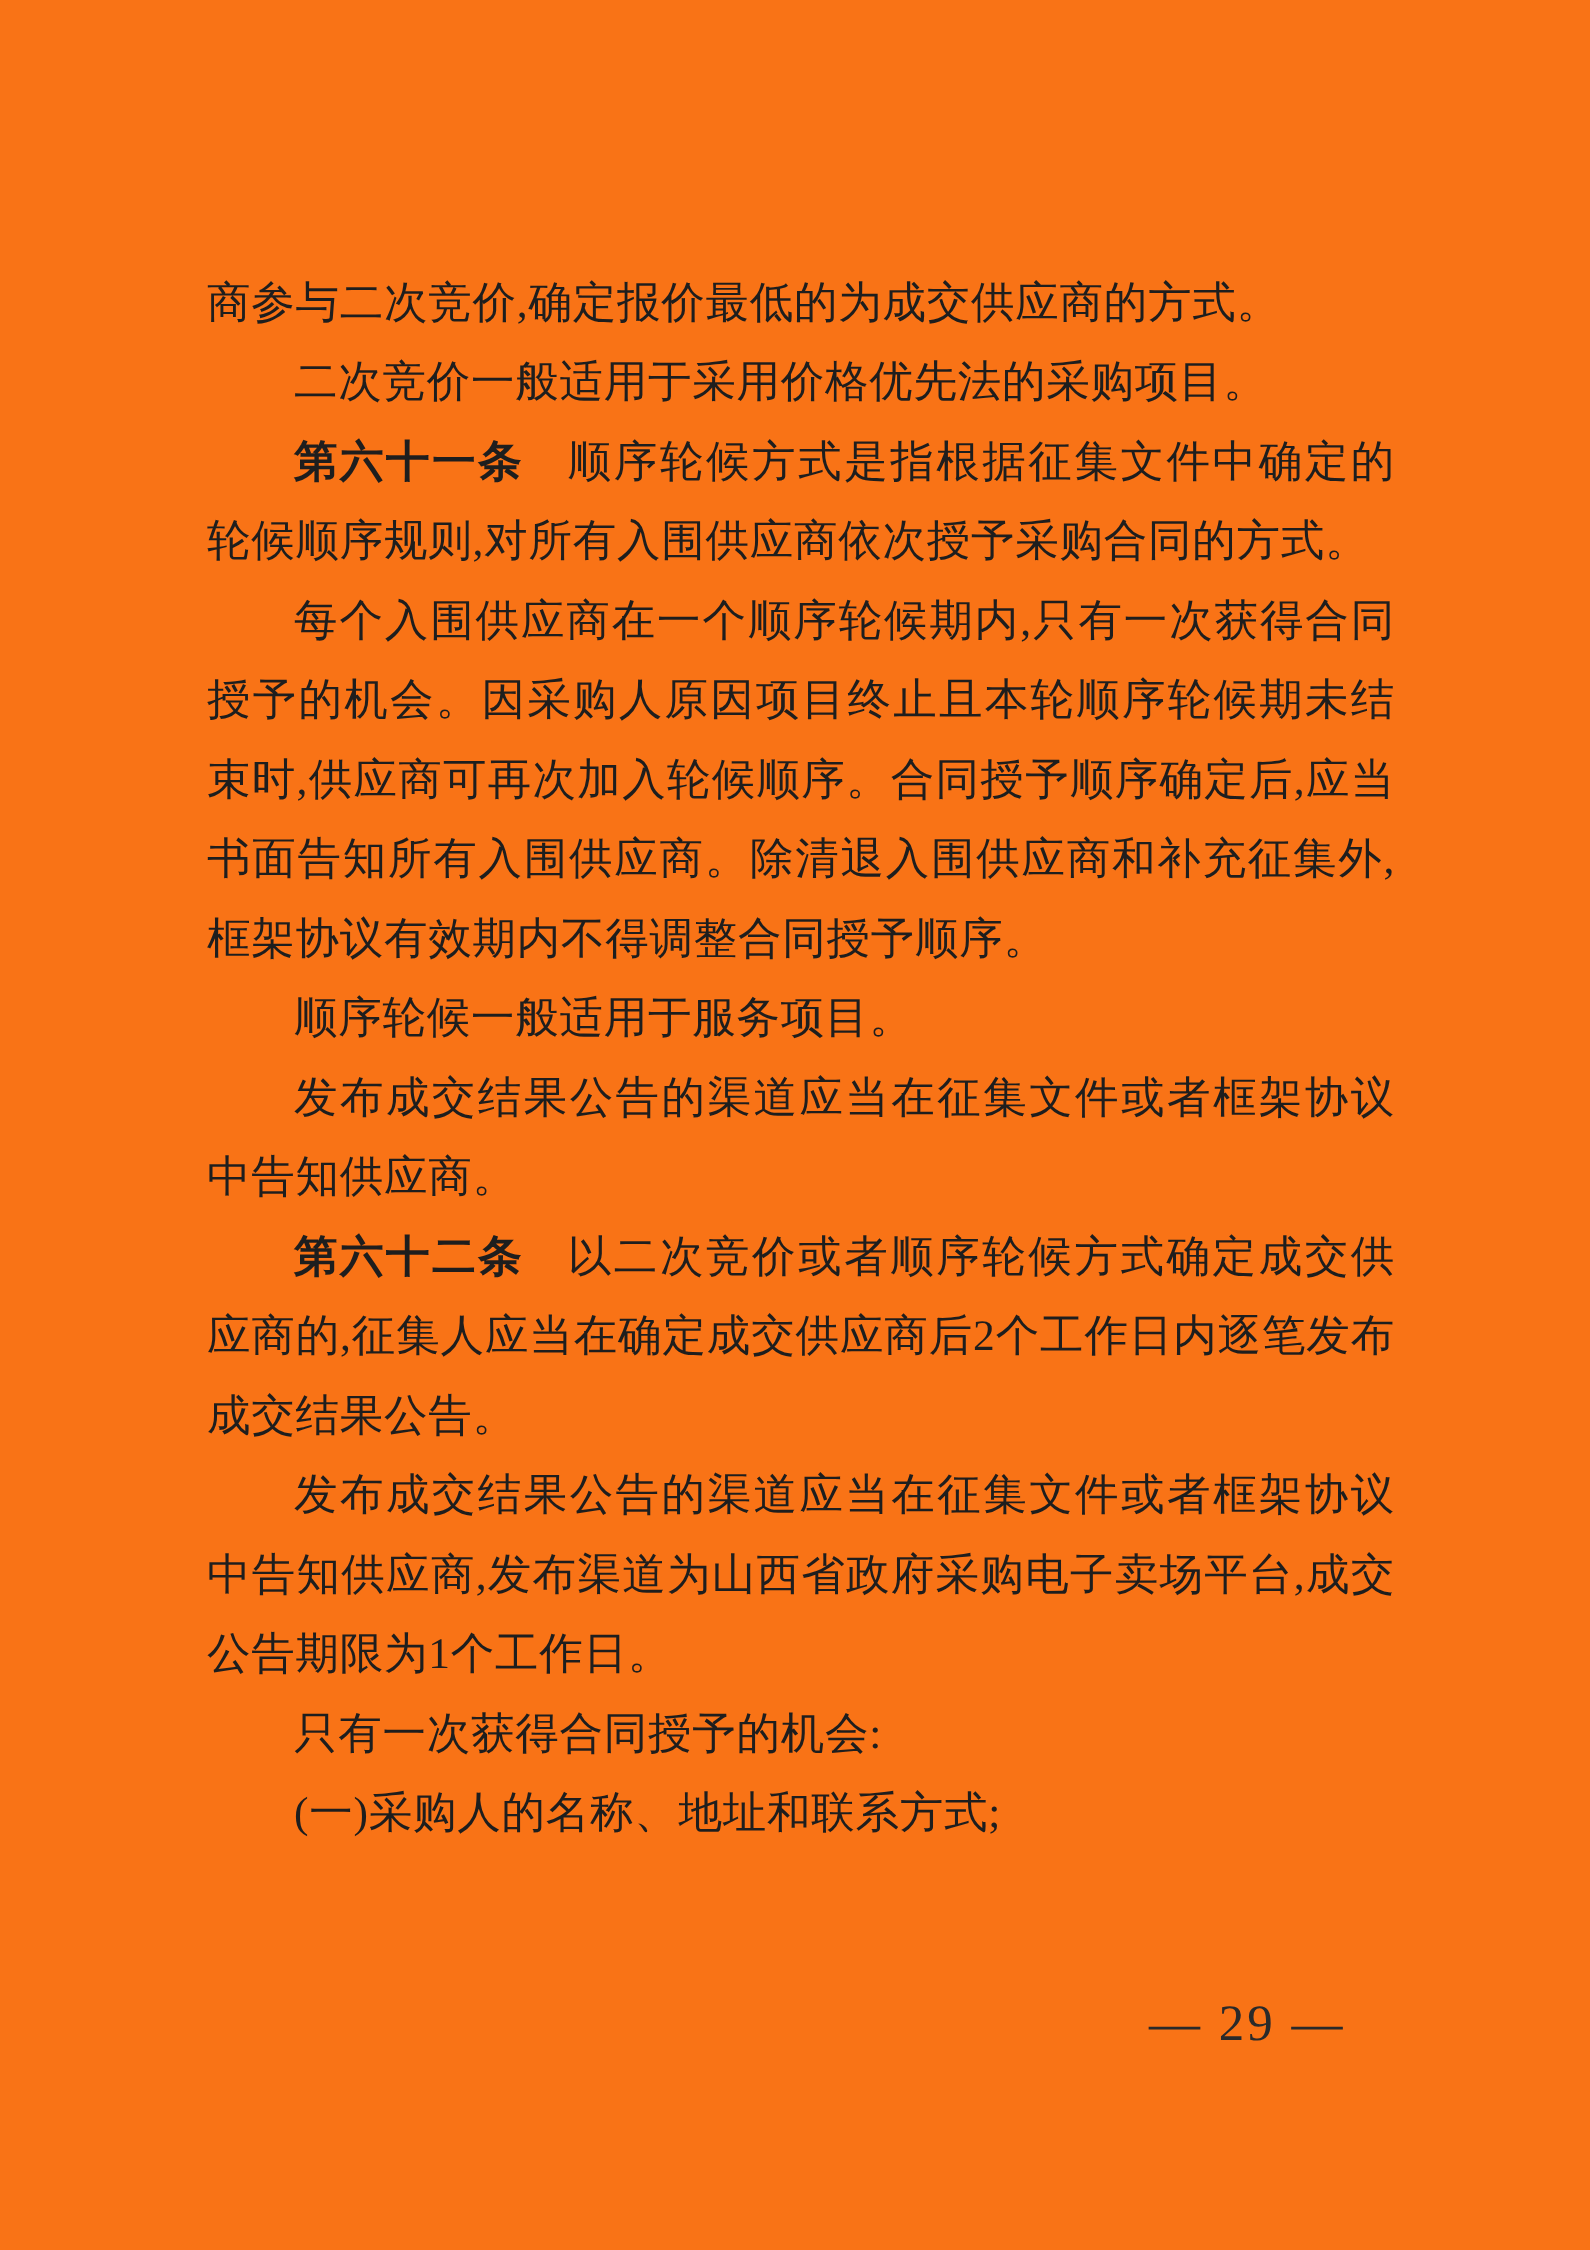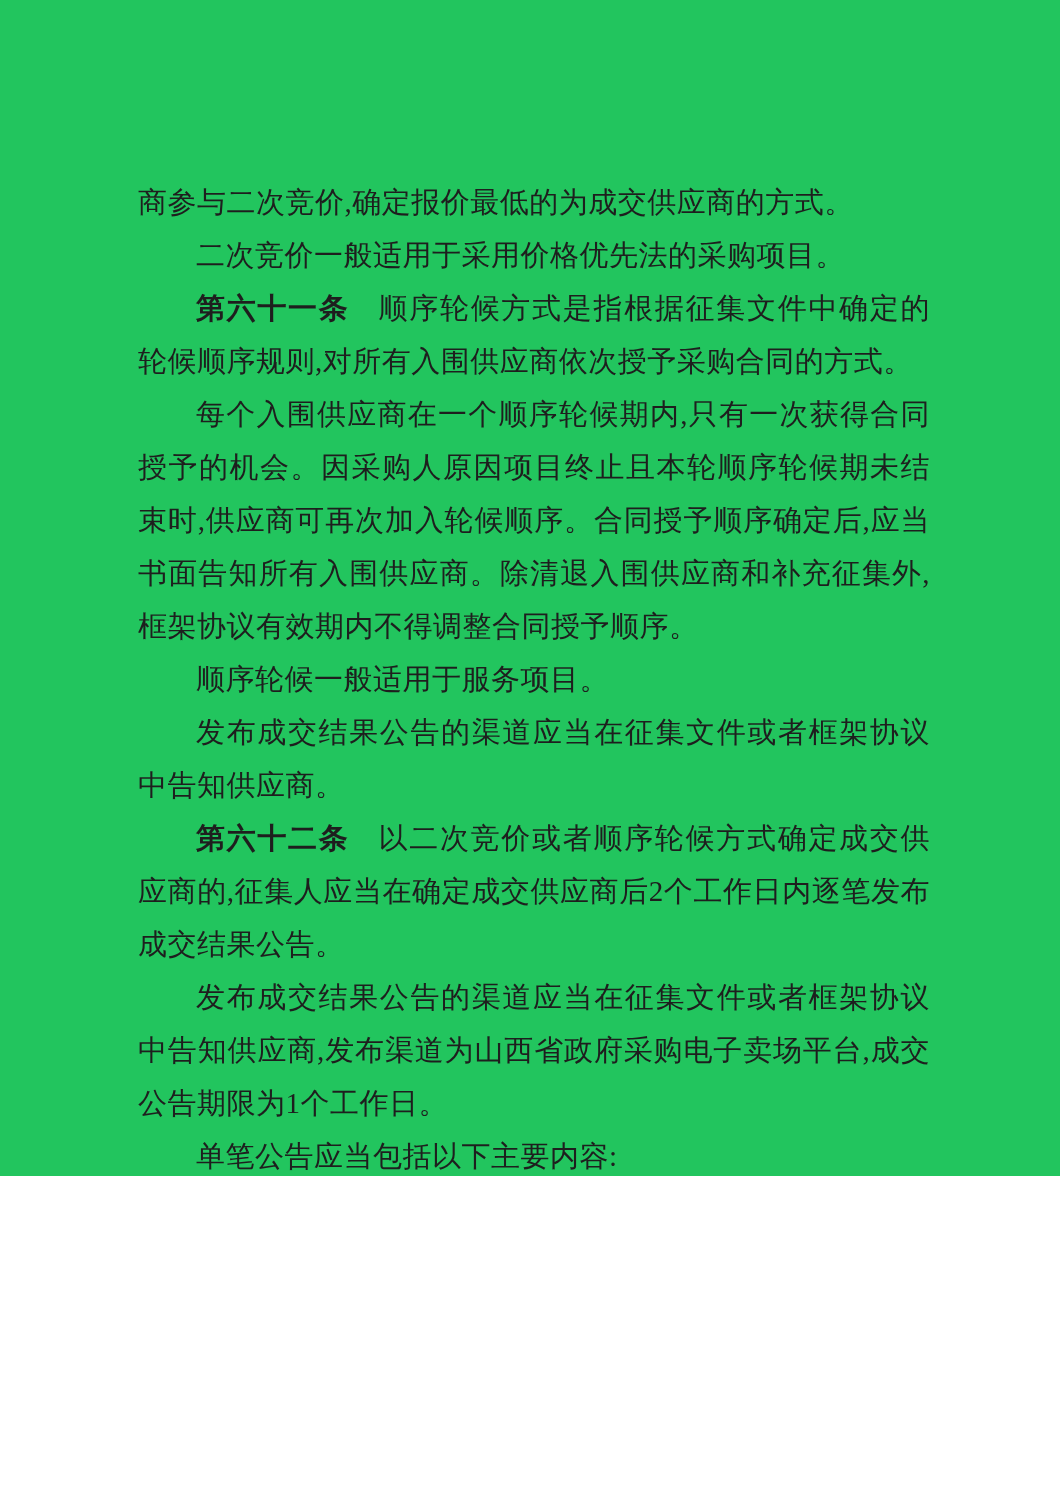--- a/index.html
+++ b/index.html
@@ -3,22 +3,22 @@
 <meta charset="utf-8">
 <style>
   html, body {
     margin: 0;
     padding: 0;
     background: #ffffff;
   }
   .page {
     position: relative;
     width: 1060px;
-    height: 1176px;
-    background: #22c55e;
+    height: 1500px;
+    background: #f97316;
     overflow: hidden;
     font-family: "Liberation Serif", "DejaVu Serif", serif;
     color: #1e1e1e;
   }
   .document-body {
     position: absolute;
     left: 138px;
     top: 176px;
     width: 792px;
     font-size: 29px;
@@ -67,21 +67,22 @@
     <p>每个入围供应商在一个顺序轮候期内,只有一次获得合同授予的机会。因采购人原因项目终止且本轮顺序轮候期未结束时,供应商可再次加入轮候顺序。合同授予顺序确定后,应当书面告知所有入围供应商。除清退入围供应商和补充征集外,框架协议有效期内不得调整合同授予顺序。</p>
 
     <p>顺序轮候一般适用于服务项目。</p>
 
     <p>发布成交结果公告的渠道应当在征集文件或者框架协议中告知供应商。</p>
 
     <p><span class="article-no">第六十二条</span><span>以二次竞价或者顺序轮候方式确定成交供应商的,征集人应当在确定成交供应商后2个工作日内逐笔发布成交结果公告。</span></p>
 
     <p>发布成交结果公告的渠道应当在征集文件或者框架协议中告知供应商,发布渠道为山西省政府采购电子卖场平台,成交公告期限为1个工作日。</p>
 
-    <p>单笔公告应当包括以下主要内容:</p>
+    <p>只有一次获得合同授予的机会:</p>
 
+    <p>(一)采购人的名称、地址和联系方式;</p>
 
 
   </div>
 
   <div class="page-footer">— 29 —</div>
 
 </div>
 
 </body></html>

